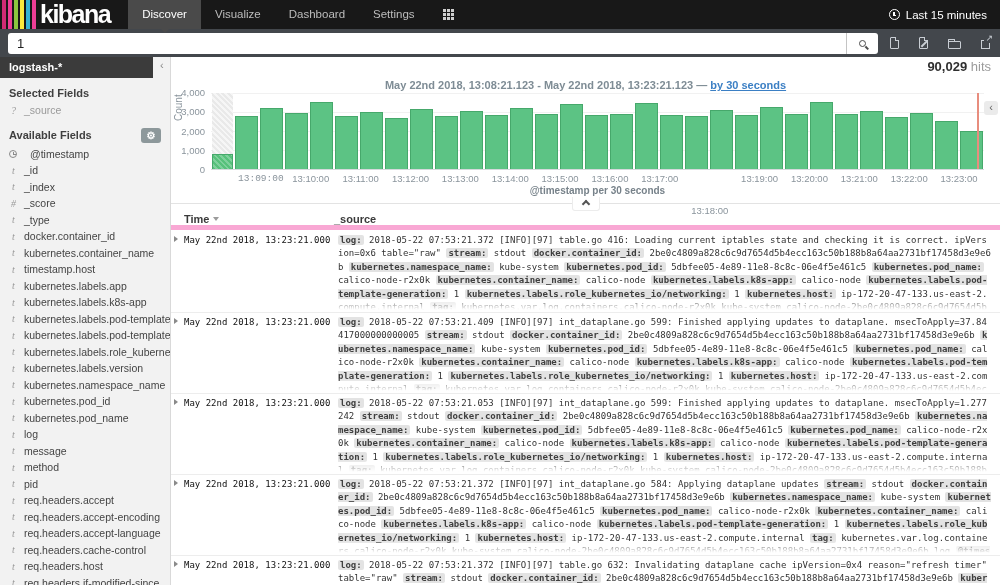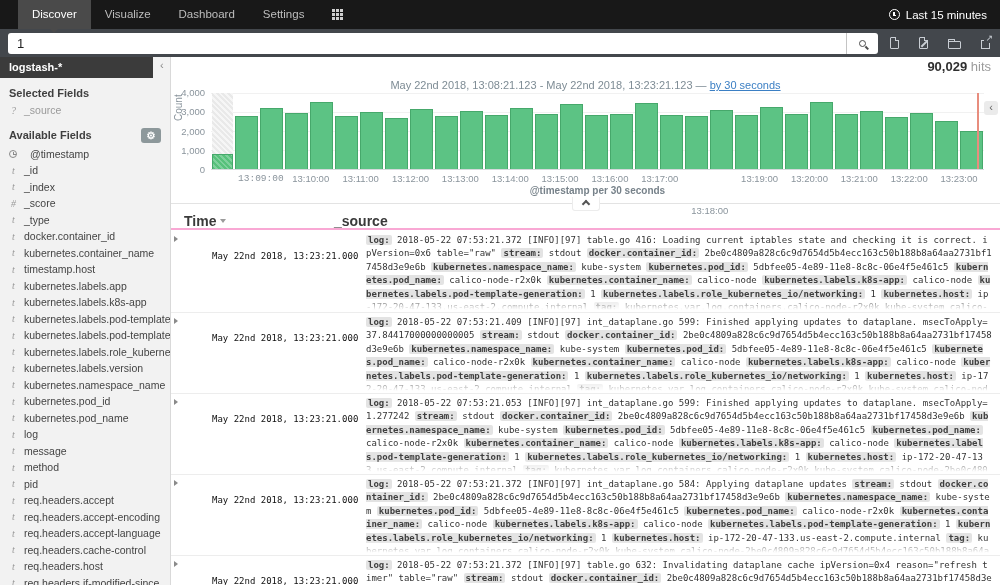--- a/index.html
+++ b/index.html
@@ -66,21 +66,21 @@
   .f-ico.q{font-family:"Liberation Serif",serif;font-style:italic;}
   .f-clock{width:8px;height:8px;border:1px solid #8a8a8a;border-radius:50%;position:relative;flex:none;margin-right:7px;}
   .f-clock::after{content:'';position:absolute;left:3px;top:1px;width:1px;height:3px;background:#8a8a8a;}
   .f-clock::before{content:'';position:absolute;left:3px;top:3.5px;width:2.5px;height:1px;background:#8a8a8a;}
   li.muted{color:#9a9a9a;}
 
   
   .main{position:absolute;top:57px;left:171px;width:829px;height:528px;background:#fff;overflow:hidden;}
   .hits{position:absolute;top:2px;right:9px;font-size:13px;color:#9b9b9b;}
   .hits b{color:#2f2f2f;font-weight:bold;}
-  .chart-title{position:absolute;top:22px;left:0;right:0;text-align:center;font-size:11px;color:#7e8c95;}
+  .chart-title{position:absolute;top:22px;left:0;right:0;text-align:center;font-size:11px;color:#7e8c95;font-weight:bold;}
   .chart-title a{color:#3b7fc4;text-decoration:underline;cursor:pointer;}
 
   .chart{position:absolute;top:36px;left:8px;right:16px;height:104px;}
   .ylab{position:absolute;left:-6px;top:28px;transform:rotate(-90deg);transform-origin:left top;
     font-size:10px;color:#8a949c;}
   .yaxis{position:absolute;left:0;top:0;width:26px;height:77px;display:flex;flex-direction:column;
     justify-content:space-between;align-items:flex-end;font-size:9.5px;color:#8a949c;}
   .yaxis span{height:0;line-height:0;}
   .plot{position:absolute;left:32px;right:0;top:0;height:77px;border-bottom:1px solid #d5d9dc;
     background-image:linear-gradient(#f1f1f1 1px,transparent 1px);background-size:100% 25%;
@@ -98,45 +98,56 @@
     color:#666;font-size:11px;line-height:13px;text-align:center;cursor:pointer;}
   .chart-collapse::after{content:'\2039';}
 
   .divider{position:absolute;top:146px;left:0;right:0;border-top:1px solid #e3e3e3;}
   .collapse-btn{position:absolute;top:140px;left:50%;transform:translateX(-50%);width:28px;height:14px;
     background:#fff;border:1px solid #ececec;border-top:none;border-radius:0 0 3px 3px;
     display:flex;justify-content:center;cursor:pointer;z-index:5;}
   .chev-up{width:6px;height:6px;border-style:solid;border-color:#555;border-width:2px 0 0 2px;
     transform:rotate(45deg);margin-top:4px;}
 
-  .table-header{position:absolute;top:156px;left:0;right:0;height:17px;border-bottom:2px solid #f9a8d4;
-    display:flex;font-size:14px;font-weight:bold;color:#3a3a3a;}
+  .table-header{position:absolute;top:156px;left:0;right:0;height:17px;border-bottom:5px solid #f9a8d4;
+    display:flex;font-size:11px;font-weight:bold;color:#3a3a3a;}
   .th-sp{width:13px;flex:none;}
   .th-time{width:150px;flex:none;cursor:pointer;display:flex;align-items:center;gap:4px;}
   .sort-caret{width:0;height:0;border-left:3.5px solid transparent;border-right:3.5px solid transparent;
     border-top:4px solid #9b9b9b;}
   .th-source{flex:1;}
 
   .rows{position:absolute;top:174px;left:0;right:0;bottom:0;overflow:hidden;}
   .row{height:81px;display:flex;position:relative;overflow:hidden;border-top:1px solid #ededed;cursor:pointer;}
   .row:first-child{border-top:none;}
   .row::after{content:'';position:absolute;left:0;right:0;bottom:0;height:15px;
     background:linear-gradient(rgba(255,255,255,0),#fff 85%);}
   .caret{width:13px;flex:none;padding:5px 0 0 3px;}
   .caret i{display:block;width:0;height:0;border-left:4px solid #8a8a8a;
     border-top:3px solid transparent;border-bottom:3px solid transparent;}
-  .time-cell{width:150px;flex:none;font-family:"DejaVu Sans Mono",monospace;font-size:9px;color:#111;padding-top:20px;margin-left:28px;}
+  .time-cell{width:150px;flex:none;font-family:"DejaVu Sans Mono",monospace;font-size:9px;color:#111;padding-top:4px;}
   .source-cell{flex:1;font-family:"DejaVu Sans Mono",monospace;font-size:9px;line-height:13.4px;color:#333;
     padding:3px 8px 0 4px;word-break:break-all;}
   .badge{background:#e3e3e3;border-radius:2px;padding:0 2px;font-weight:bold;color:#3f3f3f;}
 </style>
 </head>
 <body>
 
 <div class="topbar">
+  <div class="logo">
+    <span class="stripes" id="logo-stripes">
+        <i style="background: rgb(207, 43, 116);"></i>
+        <i style="background: rgb(239, 62, 150);"></i>
+        <i style="background: rgb(141, 198, 63);"></i>
+        <i style="background: rgb(249, 233, 61);"></i>
+        <i style="background: rgb(52, 179, 212);"></i>
+        <i style="background: rgb(239, 62, 150);"></i>
+      </span>
+    <span class="wordmark">kibana</span>
+  </div>
   <nav class="tabs" id="nav-tabs">
       <div class="tab active">Discover</div>
       <div class="tab">Visualize</div>
       <div class="tab">Dashboard</div>
       <div class="tab">Settings</div>
     </nav>
   <span class="i-grid">
       <i></i>
       <i></i>
       <i></i>

